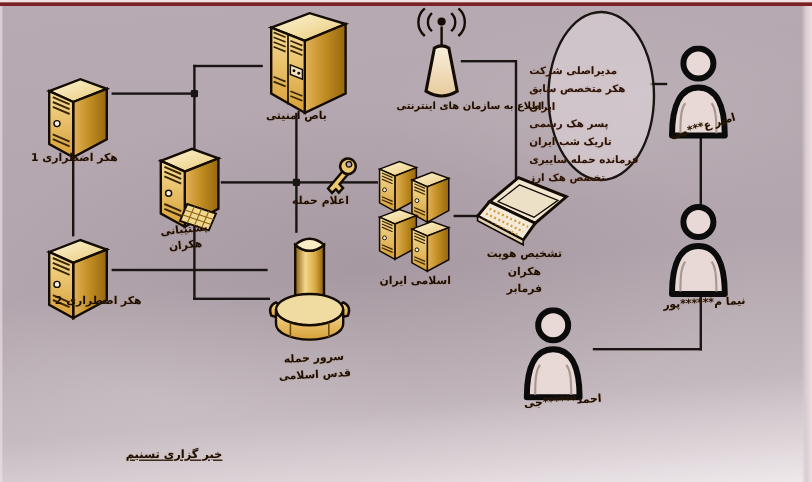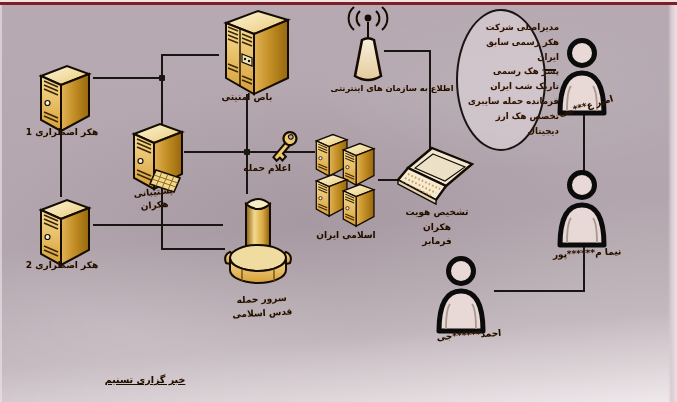--- a/index.html
+++ b/index.html
@@ -17,23 +17,23 @@
     position:absolute;font-weight:bold;font-size:9px;line-height:12px;
     color:#1b0e03;text-align:center;direction:rtl;white-space:nowrap;
     text-shadow:0 0 1px rgba(185,110,40,.45);
   }
   .ln{position:absolute;background:#191512;}
   .dot{position:absolute;width:6px;height:6px;background:#191512;border-radius:1px;}
   .bubble{
     position:absolute;border:2px solid #191512;border-radius:50%;
     background:rgba(228,216,222,.55);
   }
-  .bubble-text{position:absolute;text-align:right;direction:rtl;
+  .bubble-text{position:absolute;text-align:left;direction:rtl;
     font-weight:bold;font-size:8.6px;line-height:14.8px;color:#27130a;
-    text-shadow:0 0 1px rgba(185,110,40,.5);}
+    text-shadow:0 0 1px rgba(185,110,40,.5);margin-top:33px;}
   .edge{position:absolute;}
 </style>
 </head>
 <body>
 
 <div id="canvas">
 
   <svg width="0" height="0" style="position:absolute" aria-hidden="true">
     <defs>
       <linearGradient id="gTop" x1="0" y1="0" x2="1" y2="1">
@@ -177,38 +177,38 @@
   <div class="lbl" style="left:210px;top:91px;width:74px;">باص امنیتی</div>
 
   <svg class="node" style="left:344px;top:6px;" width="48" height="78">
       <use href="#sym-antenna"></use>
     </svg>
   <div class="lbl" style="left:326px;top:82px;width:132px;font-size:8.3px;">اطلاع به سازمان های اینترنتی</div>
 
   <div class="bubble" style="left:456px;top:9px;width:86px;height:138px;"></div>
   <div class="bubble-text" style="left:441px;top:20px;width:118px;">
     <div>مدیراصلی شرکت</div>
-    <div>هکر رسمی سابق</div>
+    <div>هکر متخصص سابق</div>
     <div>ایران</div>
     <div>پسر هک رسمی</div>
     <div>تاریک شب ایران</div>
     <div>فرمانده حمله سایبری</div>
     <div>تخصص هک ارز</div>
     <div>دیجیتال</div>
   </div>
 
   <svg class="node" style="left:33px;top:62px;" width="62" height="72">
       <use href="#sym-tower"></use>
     </svg>
   <div class="lbl" style="left:6px;top:126px;width:112px;">هکر اضطراری 1</div>
 
   <svg class="node" style="left:33px;top:196px;" width="62" height="72">
       <use href="#sym-tower"></use>
     </svg>
-  <div class="lbl" style="left:6px;top:259px;width:112px;">هکر اضطراری 2</div>
+  <div class="lbl" style="left:6px;top:245px;width:112px;text-align:right;">هکر اضطراری 2</div>
 
   <svg class="node" style="left:126px;top:120px;" width="66" height="78" viewBox="0 0 66 78">
     <use href="#sym-tower" x="0" y="0" width="62" height="72"></use>
     <polygon points="30,50 54,58 48,72 24,64" fill="#f0d890" stroke="#140c02" stroke-width="1.6"></polygon>
     <g stroke="#8a6210" stroke-width=".9">
       <line x1="28" y1="55" x2="52" y2="63"></line>
         <line x1="26" y1="59" x2="50" y2="67"></line>
       <line x1="36" y1="52" x2="30" y2="66"></line>
         <line x1="42" y1="54" x2="36" y2="68"></line>
         <line x1="48" y1="56" x2="42" y2="70"></line>

